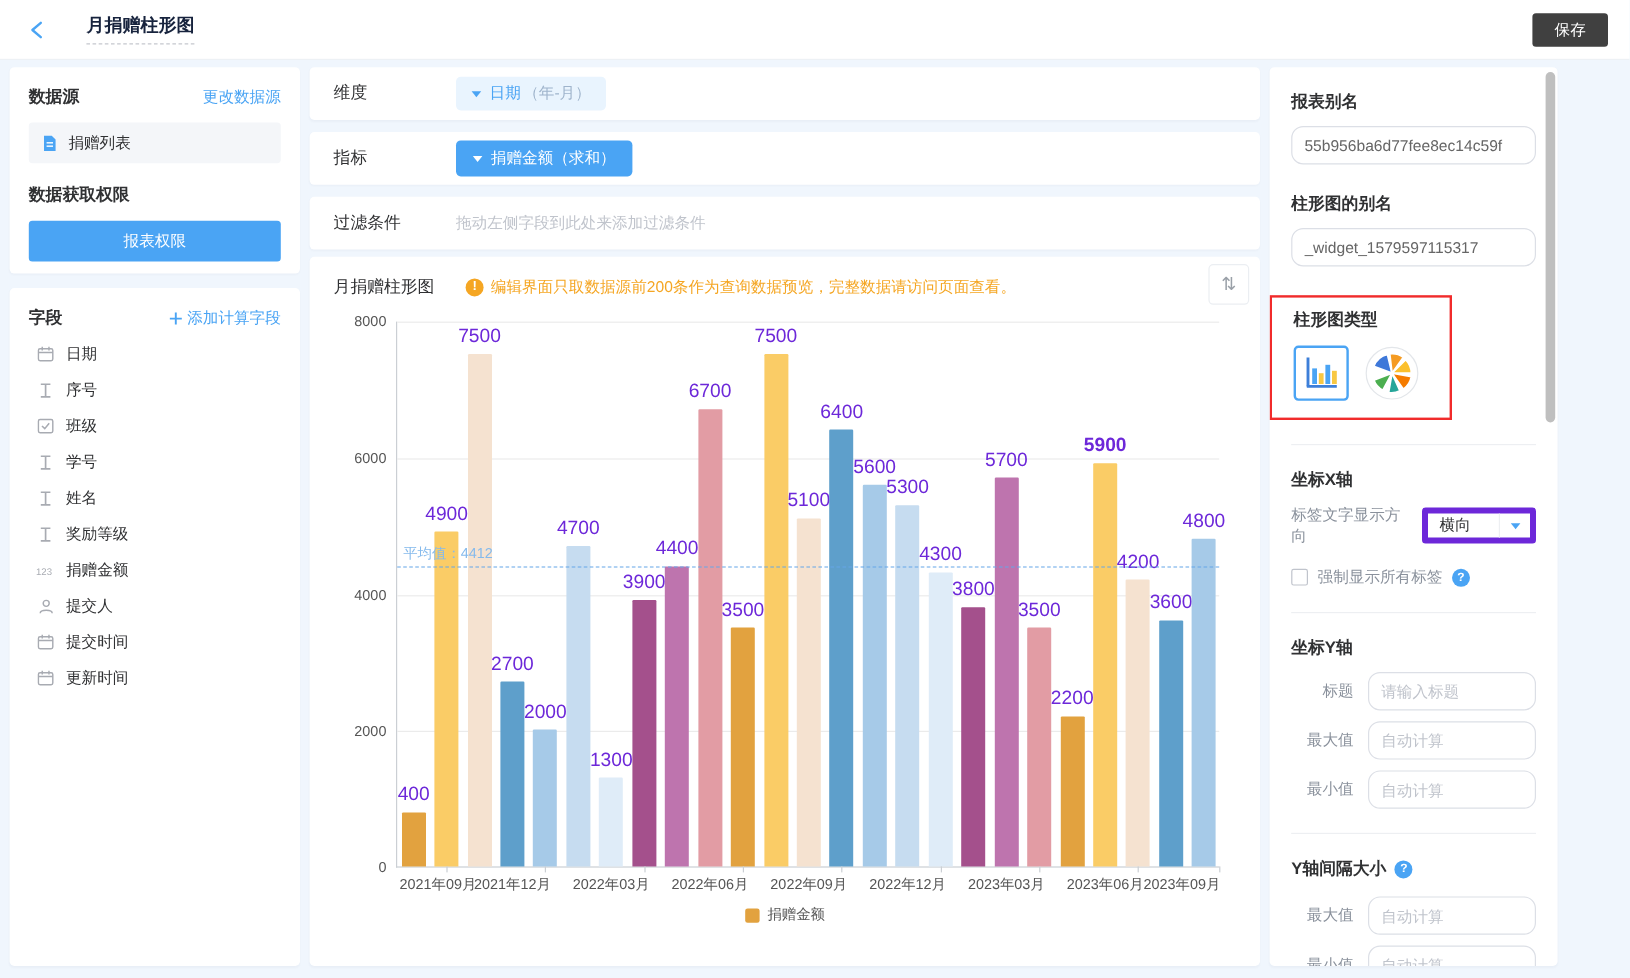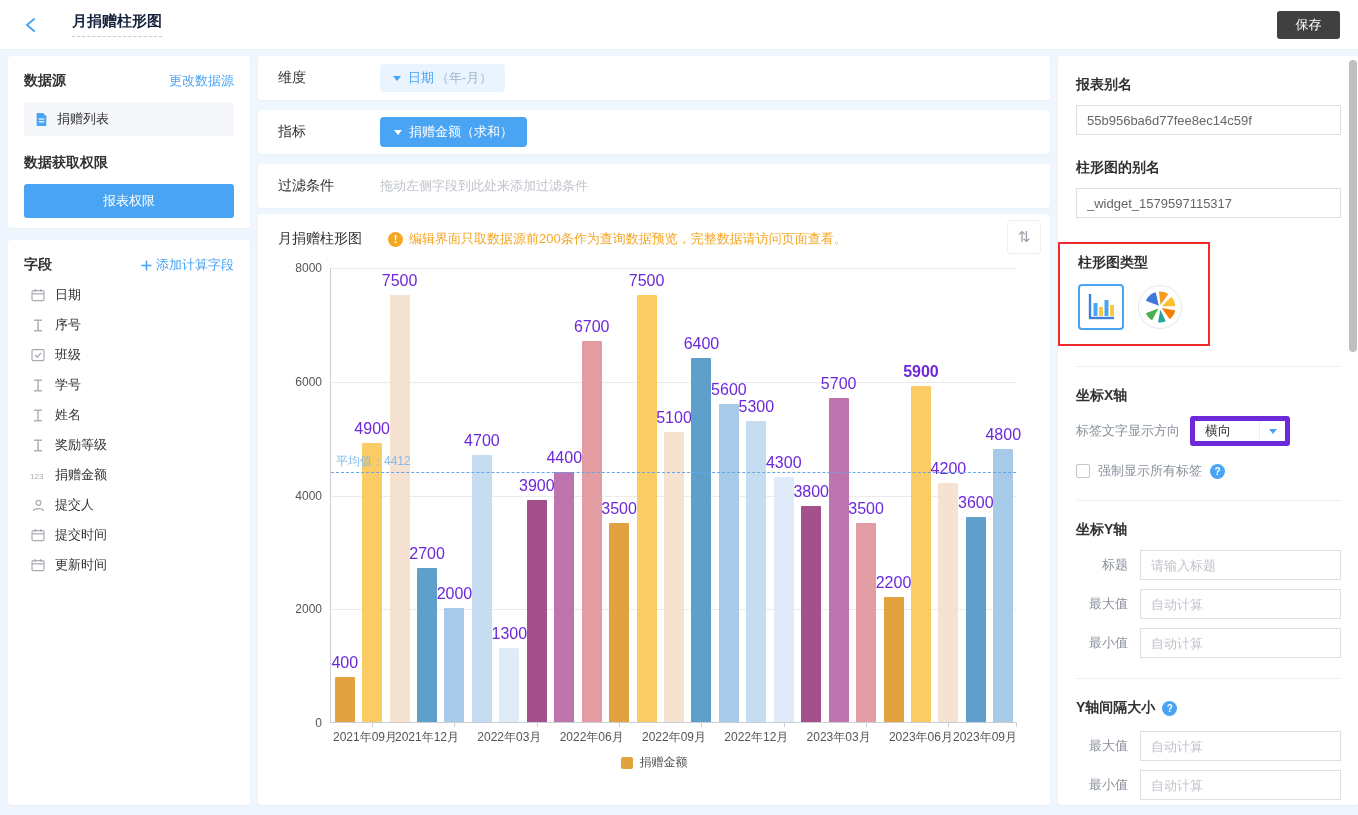--- a/index.html
+++ b/index.html
@@ -66,24 +66,24 @@
   .xtick-label { position:absolute; top:calc(100% + 7px); width:76px; text-align:center; font-size:12px; color:#555; }
   .axis-tick { position:absolute; top:100%; width:1px; height:5px; background:#CBCFD4; }
   .avg-line { position:absolute; left:0; width:100%; border-top:1px dashed #64A6E8; }
   .avg-label { position:absolute; font-size:12px; color:#85BAEC; }
   .legend { position:absolute; left:0; width:100%; top:540px; display:flex; align-items:center;
     justify-content:center; gap:7px; cursor:pointer; }
   .legend-swatch { width:12px; height:12px; border-radius:2px; }
   .legend-text { font-size:12px; color:#555; }
 
   
-  .rp { left:1058px; top:56px; width:301px; height:749px; padding:20px 18px; overflow:hidden; }
+  .rp { left:1058px; top:56px; width:240px; height:749px; padding:20px 18px; overflow:hidden; }
   .rp-scrollthumb { position:absolute; right:2px; top:4px; width:8px; height:292px; background:#BFBFBF; border-radius:4px; cursor:pointer; }
   .rp .section-label { font-size:14px; font-weight:bold; color:#303133; margin-bottom:11px; }
-  .text-input { width:100%; height:30px; border:1px solid #DCDFE6; border-radius:0; padding:4px 10px;
+  .text-input { width:100%; height:30px; border:1px solid #DCDFE6; border-radius:10px; padding:15px 10px;
     font-size:13px; color:#666; font-family:inherit; background:#fff; }
   .text-input::placeholder { color:#C0C4CC; }
   .mb24 { margin-bottom:24px; } .mb14 { margin-bottom:14px; }
   .type-box { border:2px solid #F12B2B; margin:10px 0 6px -18px; padding:10px 12px 14px 18px; width:152px; }
   .type-icons { display:flex; align-items:center; gap:14px; margin-top:12px; }
   .bar-type-icon { width:46px; height:46px; border:2px solid #4AA4F4; border-radius:4px; background:#fff;
     display:flex; align-items:center; justify-content:center; cursor:pointer; }
   .pie-type-icon { width:44px; height:44px; border-radius:50%; border:1px solid #E3E6EA; background:#fff;
     display:flex; align-items:center; justify-content:center; cursor:pointer; }
   .divider { height:1px; background:#EDEFF2; margin:20px 0; }

